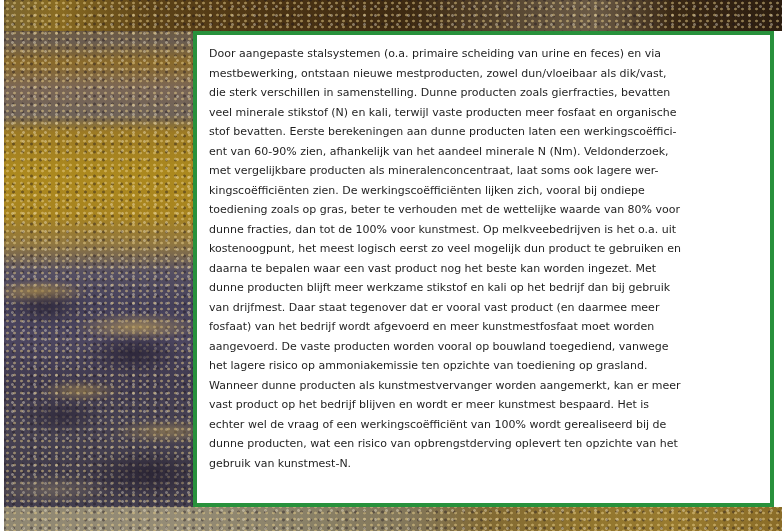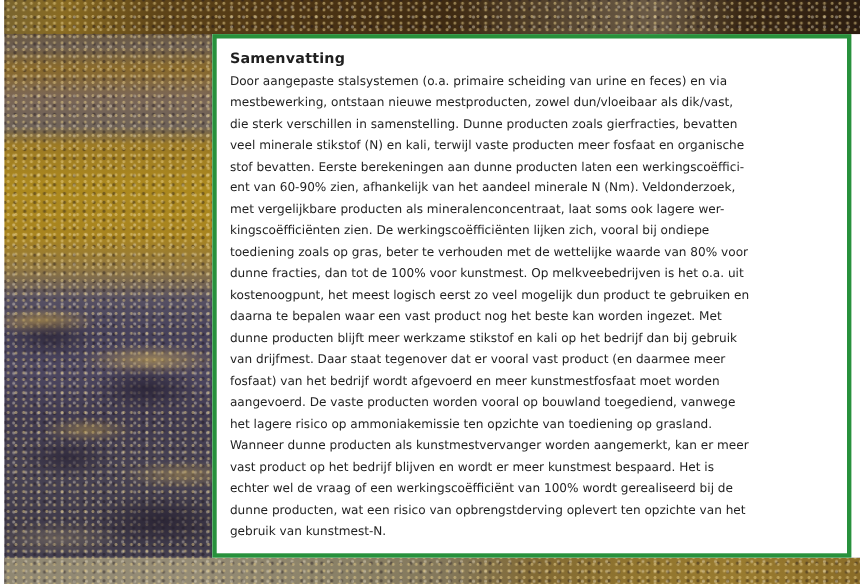--- a/index.html
+++ b/index.html
@@ -95,21 +95,20 @@
 
 <div class="canvas">
 
   <div class="photo">
     <div class="veins"></div>
     <div class="chunks"></div>
   </div>
 
   <div class="panel">
     <div class="greenbox">
-      <div class="heading">Samenvatting</div>
       <div class="bodytext">Door aangepaste stalsystemen (o.a. primaire scheiding van urine en feces) en via
 mestbewerking, ontstaan nieuwe mestproducten, zowel dun/vloeibaar als dik/vast,
 die sterk verschillen in samenstelling. Dunne producten zoals gierfracties, bevatten
 veel minerale stikstof (N) en kali, terwijl vaste producten meer fosfaat en organische
 stof bevatten. Eerste berekeningen aan dunne producten laten een werkingscoëffici-
 ent van 60-90% zien, afhankelijk van het aandeel minerale N (Nm). Veldonderzoek,
 met vergelijkbare producten als mineralenconcentraat, laat soms ook lagere wer-
 kingscoëfficiënten zien. De werkingscoëfficiënten lijken zich, vooral bij ondiepe
 toediening zoals op gras, beter te verhouden met de wettelijke waarde van 80% voor
 dunne fracties, dan tot de 100% voor kunstmest. Op melkveebedrijven is het o.a. uit

